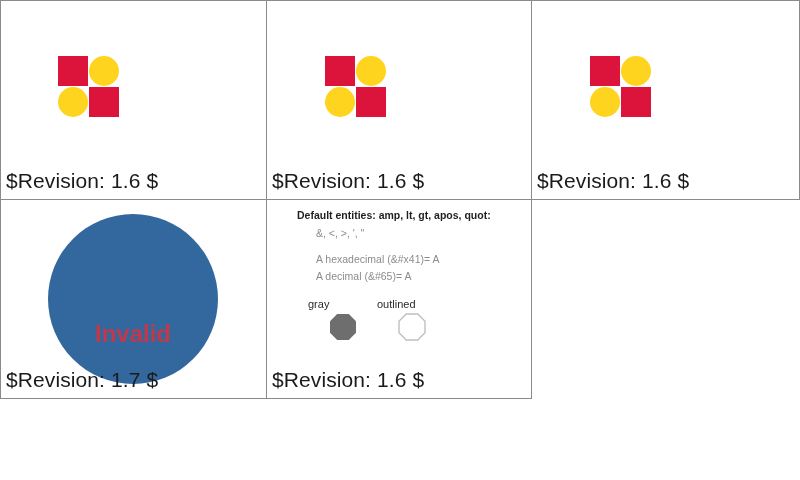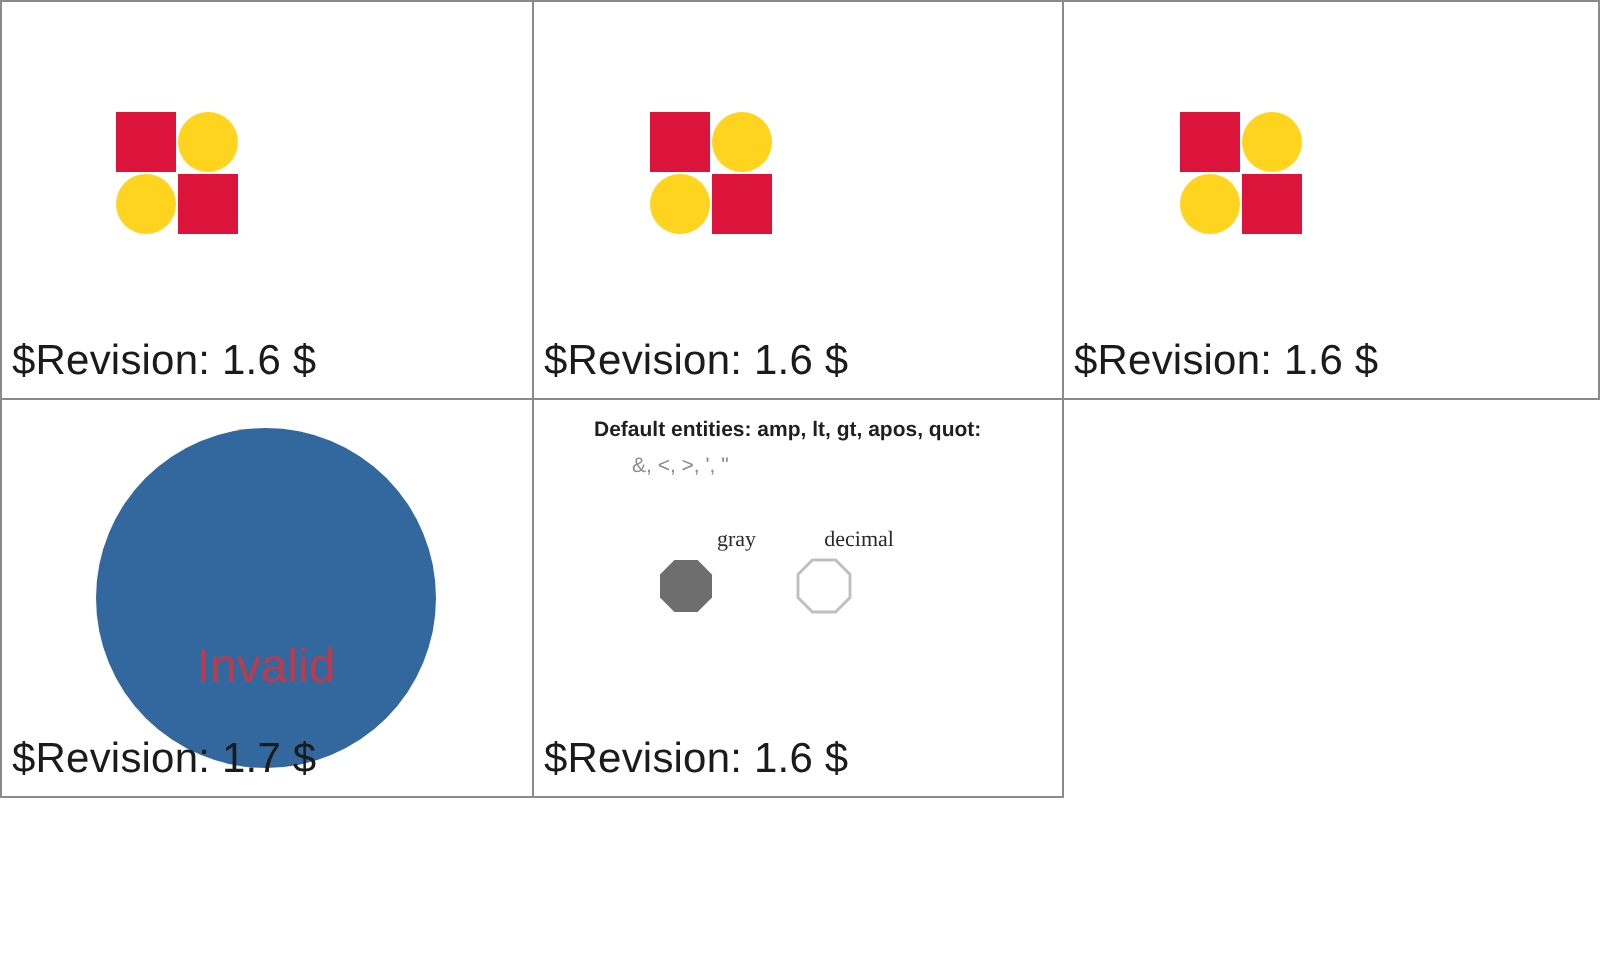--- a/index.html
+++ b/index.html
@@ -104,22 +104,21 @@
   .octo-row {
     position: relative;
     height: 48px;
     padding-left: 26px;
     margin-top: 2px;
   }
   .octo-cell {
     position: absolute;
     top: 0;
     width: 70px;
-    text-align: right;
-    font-family: Liberation Serif, serif;
+    text-align: left;
   }
   .octo-cell.first { left: 26px; }
   .octo-cell.second { left: 95px; }
   .octo-cap {
     font-size: 11px;
     color: #2a2a2a;
     line-height: 14px;
     display: block;
   }
   .octo-svg { display: block; margin: 2px auto 0 auto; }
@@ -163,46 +162,48 @@
       </svg>
     </div>
     <div class="revision">$Revision: 1.6 $</div>
   </div>
 
   <div class="panel panel-d">
     <div class="circle-holder">
       <svg width="170" height="170" viewBox="0 0 170 170">
         <circle cx="85" cy="85" r="85" fill="#33689E"></circle>
       </svg>
-      <div class="invalid-label" style="color:#C0394B;">Invalid</div>
+      <div class="invalid-label" style="color:#C0394B;font-weight:bold;">Invalid</div>
     </div>
     <div class="revision">$Revision: 1.7 $</div>
   </div>
 
   <div class="panel panel-e">
     <div class="ent-body">
 
       <p class="ent-head">Default entities: amp, lt, gt, apos, quot:</p>
       <p class="ent-sub">&amp;, &lt;, &gt;, ', "</p>
 
       <div class="ent-gap"></div>
 
+      <p class="ent-sub">A hexadecimal (&amp;#x41)= A</p>
+      <p class="ent-sub">A decimal (&amp;#65)= A</p>
 
       <div class="ent-gap"></div>
 
 
       <div class="octo-row">
         <div class="octo-cell first">
           <span class="octo-cap">gray</span>
           <svg class="octo-svg" width="28" height="28" viewBox="0 0 28 28">
             <polygon points="8.2,1 19.8,1 27,8.2 27,19.8 19.8,27 8.2,27 1,19.8 1,8.2" fill="#6E6E6E"></polygon>
           </svg>
         </div>
         <div class="octo-cell second">
-          <span class="octo-cap">decimal</span>
+          <span class="octo-cap">outlined</span>
           <svg class="octo-svg" width="28" height="28" viewBox="0 0 28 28">
             <polygon points="8.2,1 19.8,1 27,8.2 27,19.8 19.8,27 8.2,27 1,19.8 1,8.2" fill="#ffffff" stroke="#BFBFBF" stroke-width="1.4"></polygon>
           </svg>
         </div>
       </div>
 
     </div>
     <div class="revision">$Revision: 1.6 $</div>
   </div>
 

